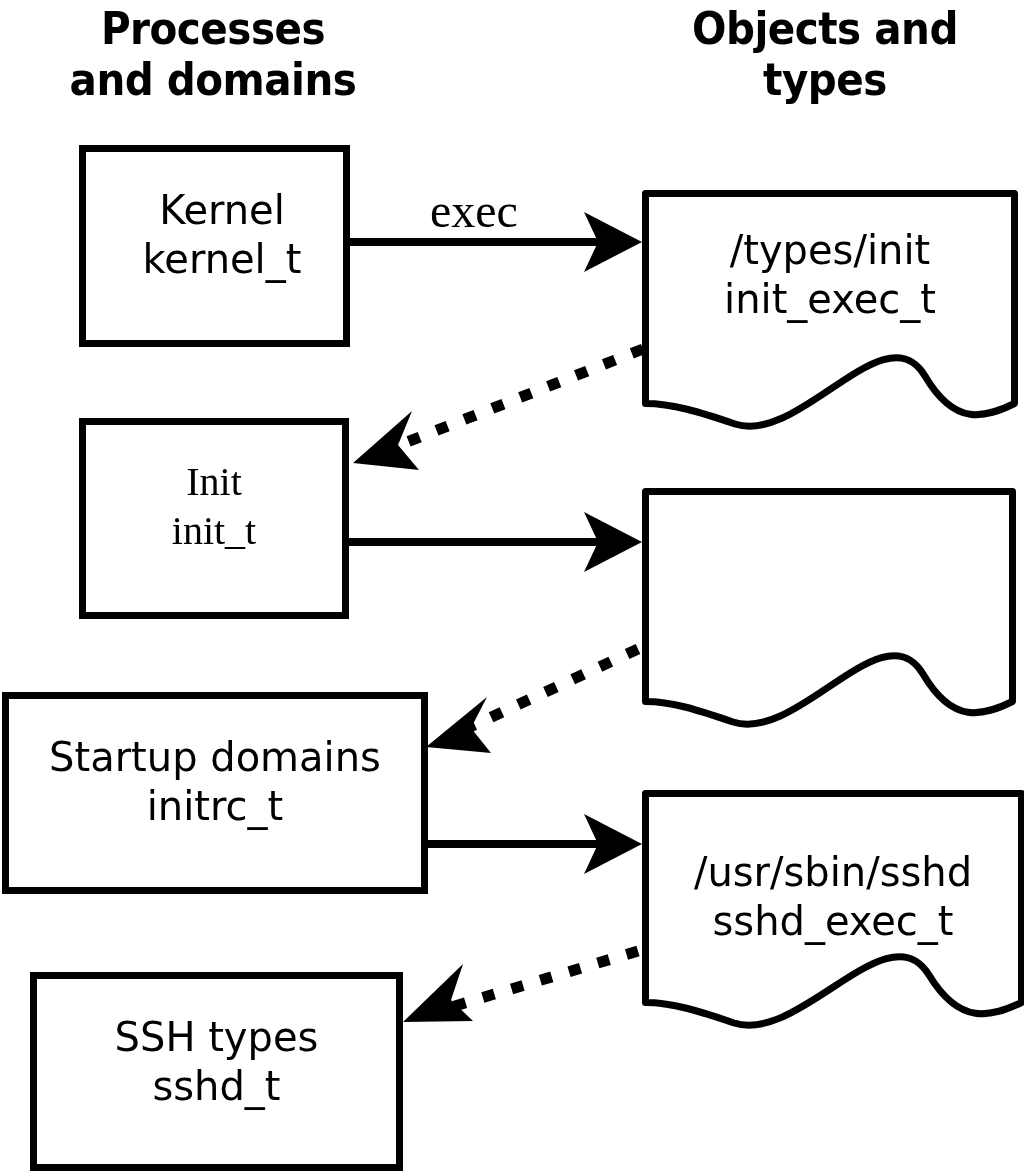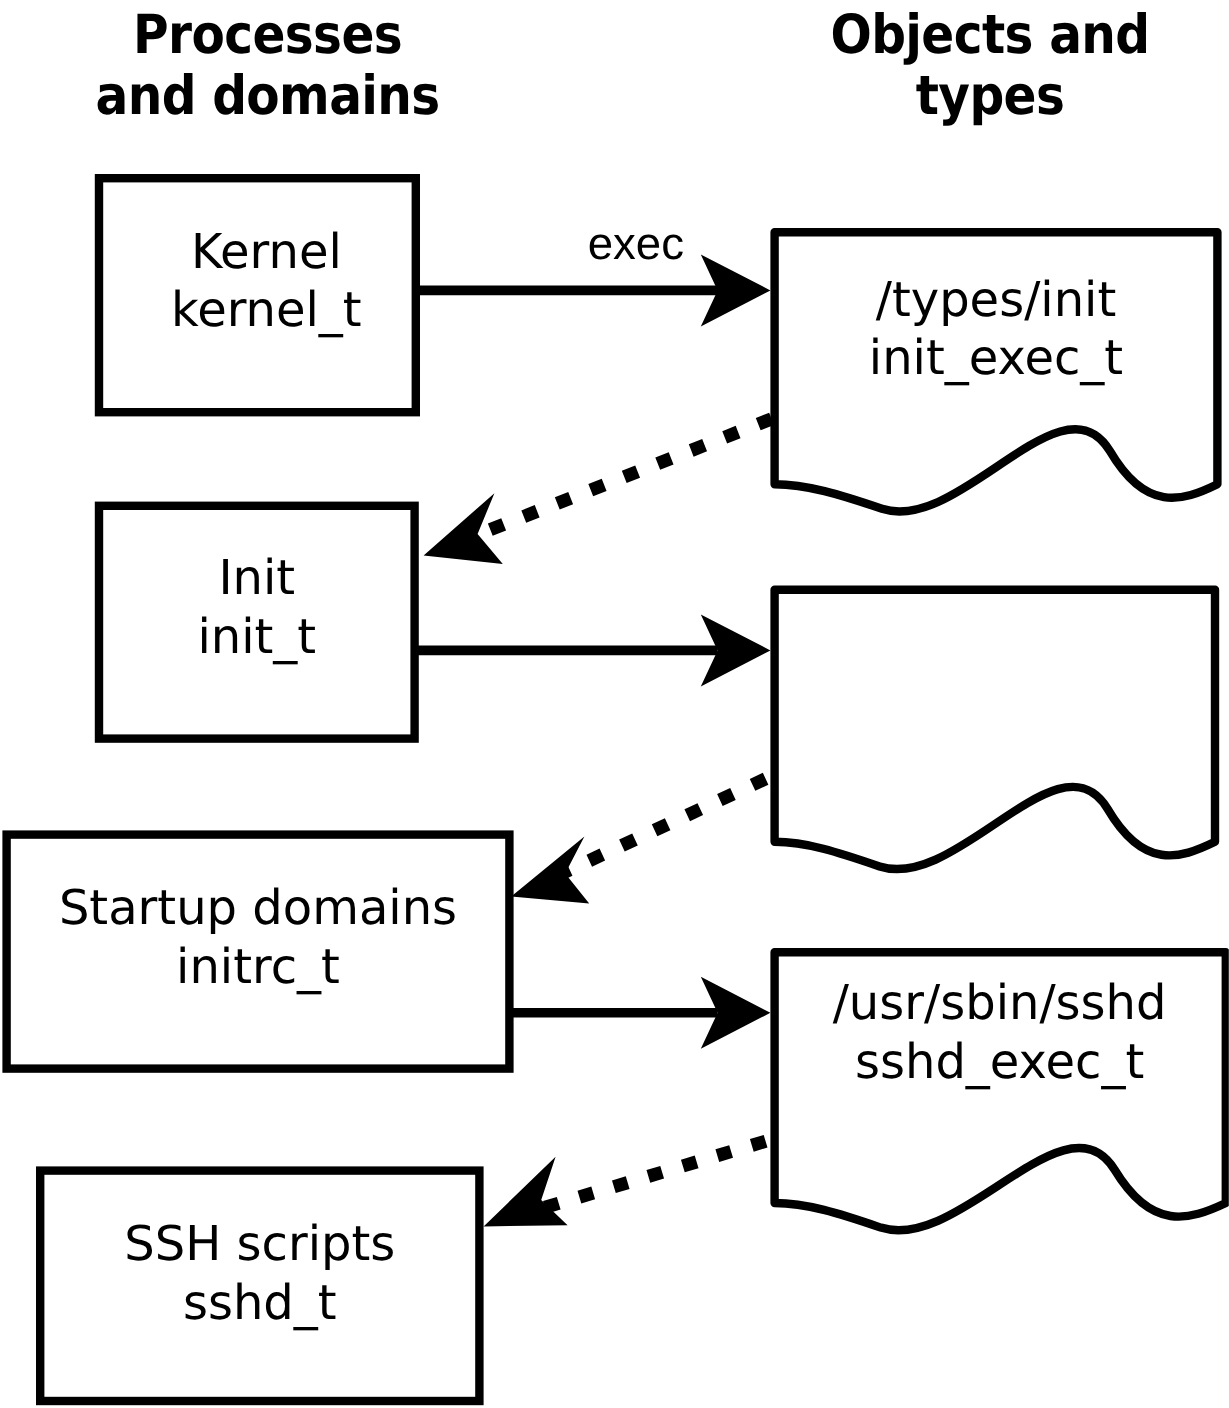--- a/index.html
+++ b/index.html
@@ -32,37 +32,37 @@
     position: absolute;
     text-align: center;
     font-weight: bold;
     font-size: 45px;
     line-height: 1.13;
     font-family: "DejaVu Sans", "Liberation Sans", sans-serif;
     font-stretch: condensed;
     letter-spacing: -0.5px;
     white-space: pre-line;
   }
-  #header-processes { left: 18px; top: 4px; width: 410px; }
+  #header-processes { left: 8px; top: 4px; width: 410px; }
   #header-objects   { left: 620px; top: 4px; width: 410px; }
 
   .node-label {
     position: absolute;
     text-align: center;
     font-size: 40px;
     line-height: 1.22;
     font-family: "DejaVu Sans", "Liberation Sans", sans-serif;
     white-space: pre-line;
     pointer-events: none;
   }
   .edge-label {
     position: absolute;
-    font-size: 38px;
-    font-family: Liberation Sans, sans-serif;
-    text-align: right;
+    font-size: 48px;
+    font-family: Liberation Serif, serif;
+    text-align: left;
     white-space: nowrap;
   }
 </style>
 </head>
 <body>
 
 <div id="diagram-root">
 
   <div class="col-header" id="header-processes">Processes
 and domains</div>
@@ -121,31 +121,31 @@
 
     <g>
       <line x1="638" y1="951" x2="448" y2="1008" stroke="#000000" stroke-width="11" stroke-dasharray="12 18" stroke-linecap="butt"></line>
       <polygon points="403,1022 463,964 451,1000 473,1021" fill="#000000"></polygon>
     </g>
   </svg>
 
   <div class="node-label" style="left:90px; top:186px; width:264px;">Kernel
 kernel_t</div>
 
-  <div class="node-label" style="left:82px; top:458px; width:264px;">Init
+  <div class="node-label" style="left:82px; top:458px; width:264px;font-family:Liberation Serif, serif;">Init
 init_t</div>
 
   <div class="node-label" style="left:5px; top:733px; width:420px;">Startup domains
 initrc_t</div>
 
-  <div class="node-label" style="left:33px; top:1013px; width:367px;">SSH scripts
+  <div class="node-label" style="left:33px; top:1013px; width:367px;">SSH types
 sshd_t</div>
 
   <div class="node-label" style="left:646px; top:226px; width:368px;">/types/init
 init_exec_t</div>
 
 
-  <div class="node-label" style="left:646px; top:812px; width:374px;">/usr/sbin/sshd
+  <div class="node-label" style="left:646px; top:848px; width:374px;">/usr/sbin/sshd
 sshd_exec_t</div>
 
   <div class="edge-label" style="left:430px; top:183px; width:140px;">exec</div>
 
 </div>
 
 </body></html>

